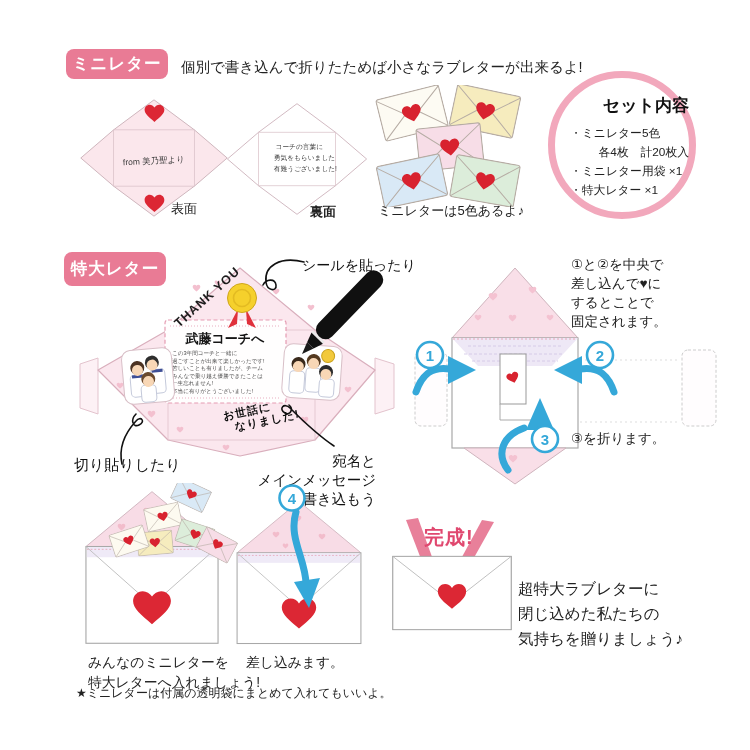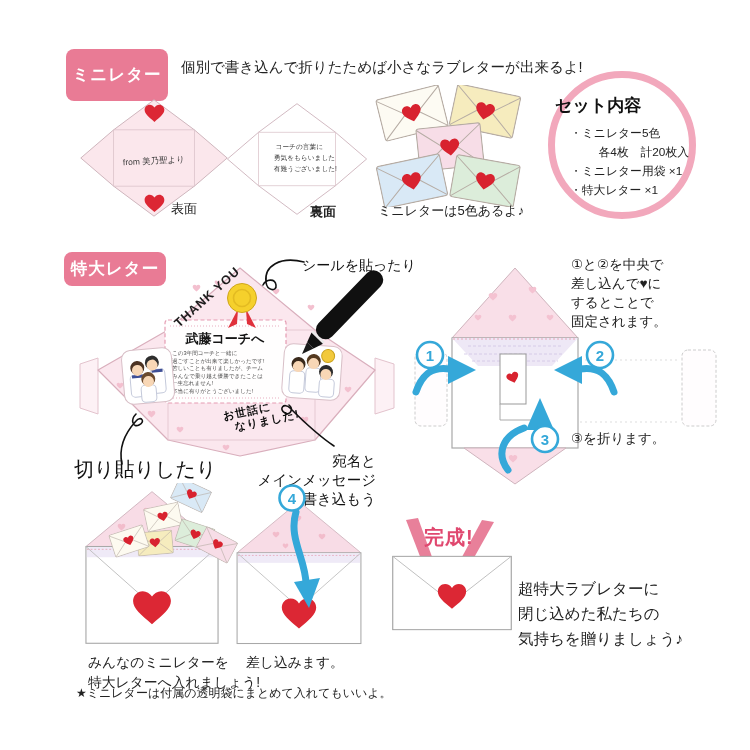--- a/index.html
+++ b/index.html
@@ -8,21 +8,21 @@
   #canvas *{box-sizing:border-box;}
   .abs{position:absolute;}
   .pill{display:flex;align-items:center;justify-content:center;background:#e97b95;color:#fff;
         font-weight:bold;font-size:16.5px;border-radius:8px;letter-spacing:1px;}
   .headline{font-size:14.5px;color:#222;}
   .caption{font-size:13px;color:#222;}
   .small-note{font-size:12px;color:#222;}
   .callout{font-size:14.5px;color:#111;}
   .set-circle{width:148px;height:148px;border:7px solid #f2a8bc;border-radius:50%;
               background:#fff;padding-top:16px;}
-  .set-title{text-align:left;font-size:17px;font-weight:bold;color:#111;margin-bottom:7px;}
+  .set-title{text-align:right;font-size:17px;font-weight:bold;color:#111;margin-bottom:7px;}
   .set-item{font-size:11.8px;line-height:1.62;color:#222;padding-left:15px;white-space:nowrap;}
   .set-item.indent{padding-left:26px;text-align:right;}
   .fold-note{font-size:13.5px;line-height:1.42;color:#222;}
   .step-caption{font-size:13.5px;color:#222;}
   .bottom-caption{font-size:13.8px;line-height:1.45;color:#222;}
   .done-label{font-size:20px;font-weight:bold;color:#e0486f;letter-spacing:1px;}
   .done-caption{font-size:15.5px;line-height:1.62;color:#222;}
   .address-callout{font-size:14.5px;line-height:1.32;color:#111;text-align:right;margin-top:24px;}
   svg{display:block;}
   svg text{font-family:"Liberation Sans","DejaVu Sans",sans-serif;}
@@ -53,21 +53,21 @@
         <rect x="1" y="1" width="158" height="98" fill="#fff" stroke="#9b9b9b" stroke-width="1.4"></rect>
         <path d="M1.5 1.5 L80 63 L158.5 1.5" fill="none" stroke="#b9b9b9" stroke-width="1.2"></path>
       </symbol>
       <symbol id="env-star" viewBox="0 0 160 130">
         <path d="M80 3 L123 35 L158 65 L123 95 L80 127 L37 95 L2 65 L37 35 Z" fill="currentColor" stroke="#ccb2ba" stroke-width="1" stroke-linejoin="round"></path>
         <rect x="37" y="35" width="86" height="60" fill="none" stroke="#d9c0c8" stroke-width="0.8"></rect>
       </symbol>
     </defs>
   </svg>
 
-  <div class="pill abs" style="left:66px;top:49px;width:102px;height:52px;text-align:center;">
+  <div class="pill abs" style="left:66px;top:49px;width:102px;height:30px;text-align:center;">
     <span>ミニレター</span>
   </div>
   <div class="headline abs" style="left:181px;top:58px;">個別で書き込んで折りたためば小さなラブレターが出来るよ!</div>
 
   <svg class="abs" style="left:75px;top:97px;" width="158" height="122" viewBox="0 0 160 130">
     <use href="#env-star" width="160" height="130" style="color:#fbe7ec"></use>
     <use href="#heart" x="68" y="6" width="25" height="22" style="color:#dc2734"></use>
     <use href="#heart" x="68" y="102" width="25" height="22" style="color:#dc2734"></use>
     <text x="80" y="71" text-anchor="middle" font-size="9" fill="#3a3a3a" transform="rotate(-3 80 71)">from 美乃聖より</text>
   </svg>
@@ -203,21 +203,21 @@
     </g>
 
     <g fill="none" stroke="#111" stroke-width="1.6" stroke-linecap="round">
       <path d="M228 14 C204 8 188 18 190 34 C191 43 201 44 200 37 C199 30 190 31 187 37"></path>
       <path d="M46 216 C42 198 50 184 60 173 C65 167 70 174 63 177 C57 180 54 172 60 166"></path>
       <path d="M258 198 C243 188 228 174 214 160 C208 154 202 161 209 165 C214 168 218 161 213 157"></path>
     </g>
   </svg>
 
   <div class="callout abs" style="left:302px;top:257px;font-size:14px;">シールを貼ったり</div>
-  <div class="callout abs" style="left:74px;top:456px;font-size:20px;">切り貼りしたり</div>
+  <div class="callout abs" style="left:74px;top:456px;font-size:15px;">切り貼りしたり</div>
   <div class="address-callout abs" style="left:252px;top:428px;width:124px;">
     <div>宛名と</div>
     <div>メインメッセージ</div>
     <div>を書き込もう</div>
   </div>
 
   <svg class="abs" style="left:412px;top:258px;" width="308" height="244" viewBox="0 0 308 244">
 
     <rect x="3" y="94" width="32" height="74" rx="6" fill="#fffdfe" stroke="#ccc" stroke-width="1" stroke-dasharray="3 2"></rect>
     <rect x="270" y="92" width="34" height="76" rx="6" fill="#fffdfe" stroke="#ccc" stroke-width="1" stroke-dasharray="3 2"></rect>

